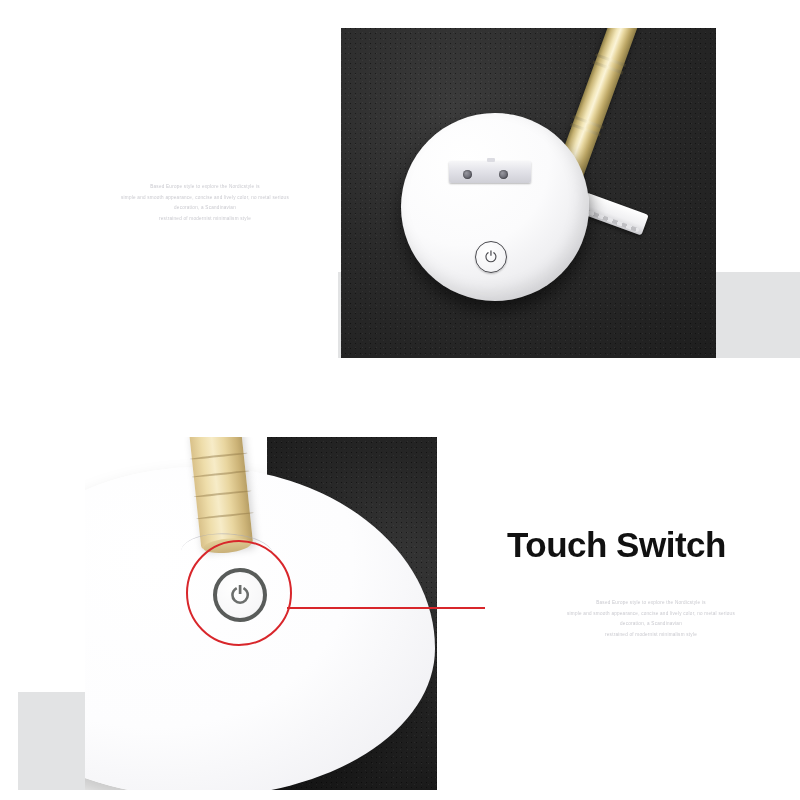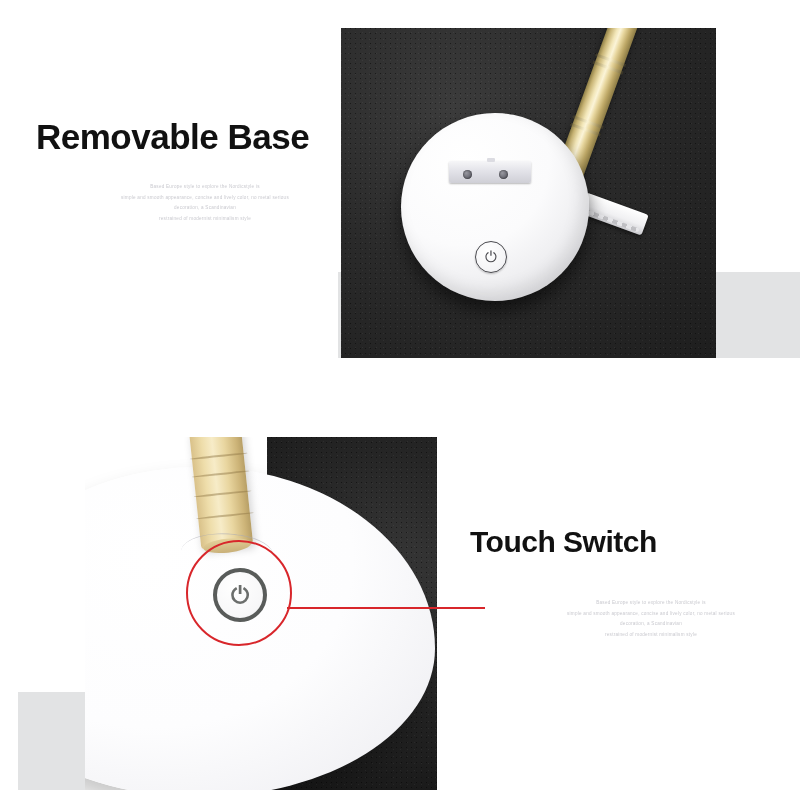--- a/index.html
+++ b/index.html
@@ -19,21 +19,21 @@
 
   
   .headline{
     position:absolute;
     font-weight:bold;
     color:#111111;
     letter-spacing:-0.5px;
     white-space:nowrap;
   }
   #headline-removable-base{left:36px;top:117px;font-size:35px;}
-  #headline-touch-switch{left:470px;top:525px;font-size:30px;}
+  #headline-touch-switch{left:507px;top:525px;font-size:35px;}
 
   
   .microcopy{
     position:absolute;
     text-align:center;
     color:#c9c9cf;
     font-size:4.6px;
     line-height:10.5px;
     letter-spacing:0.25px;
     filter:blur(.35px);
@@ -207,21 +207,20 @@
   }
 </style>
 </head>
 <body>
 
 <div class="stage">
 
   <div class="accent-block" id="accent-top-right"></div>
   <div class="accent-block" id="accent-bottom-left"></div>
 
-  <div class="headline" id="headline-removable-base">Removable Base</div>
 
   <div class="microcopy" id="microcopy-top">
     <div>Based Europe style to explore the Nordicstyle is</div>
     <div>simple and smooth appearance, concise and lively color, no metal serious</div>
     <div>decoration, a Scandinavian</div>
     <div>restrained of modernist minimalism style</div>
   </div>
 
   <div id="photo-top">
     <div class="speckle"></div>

